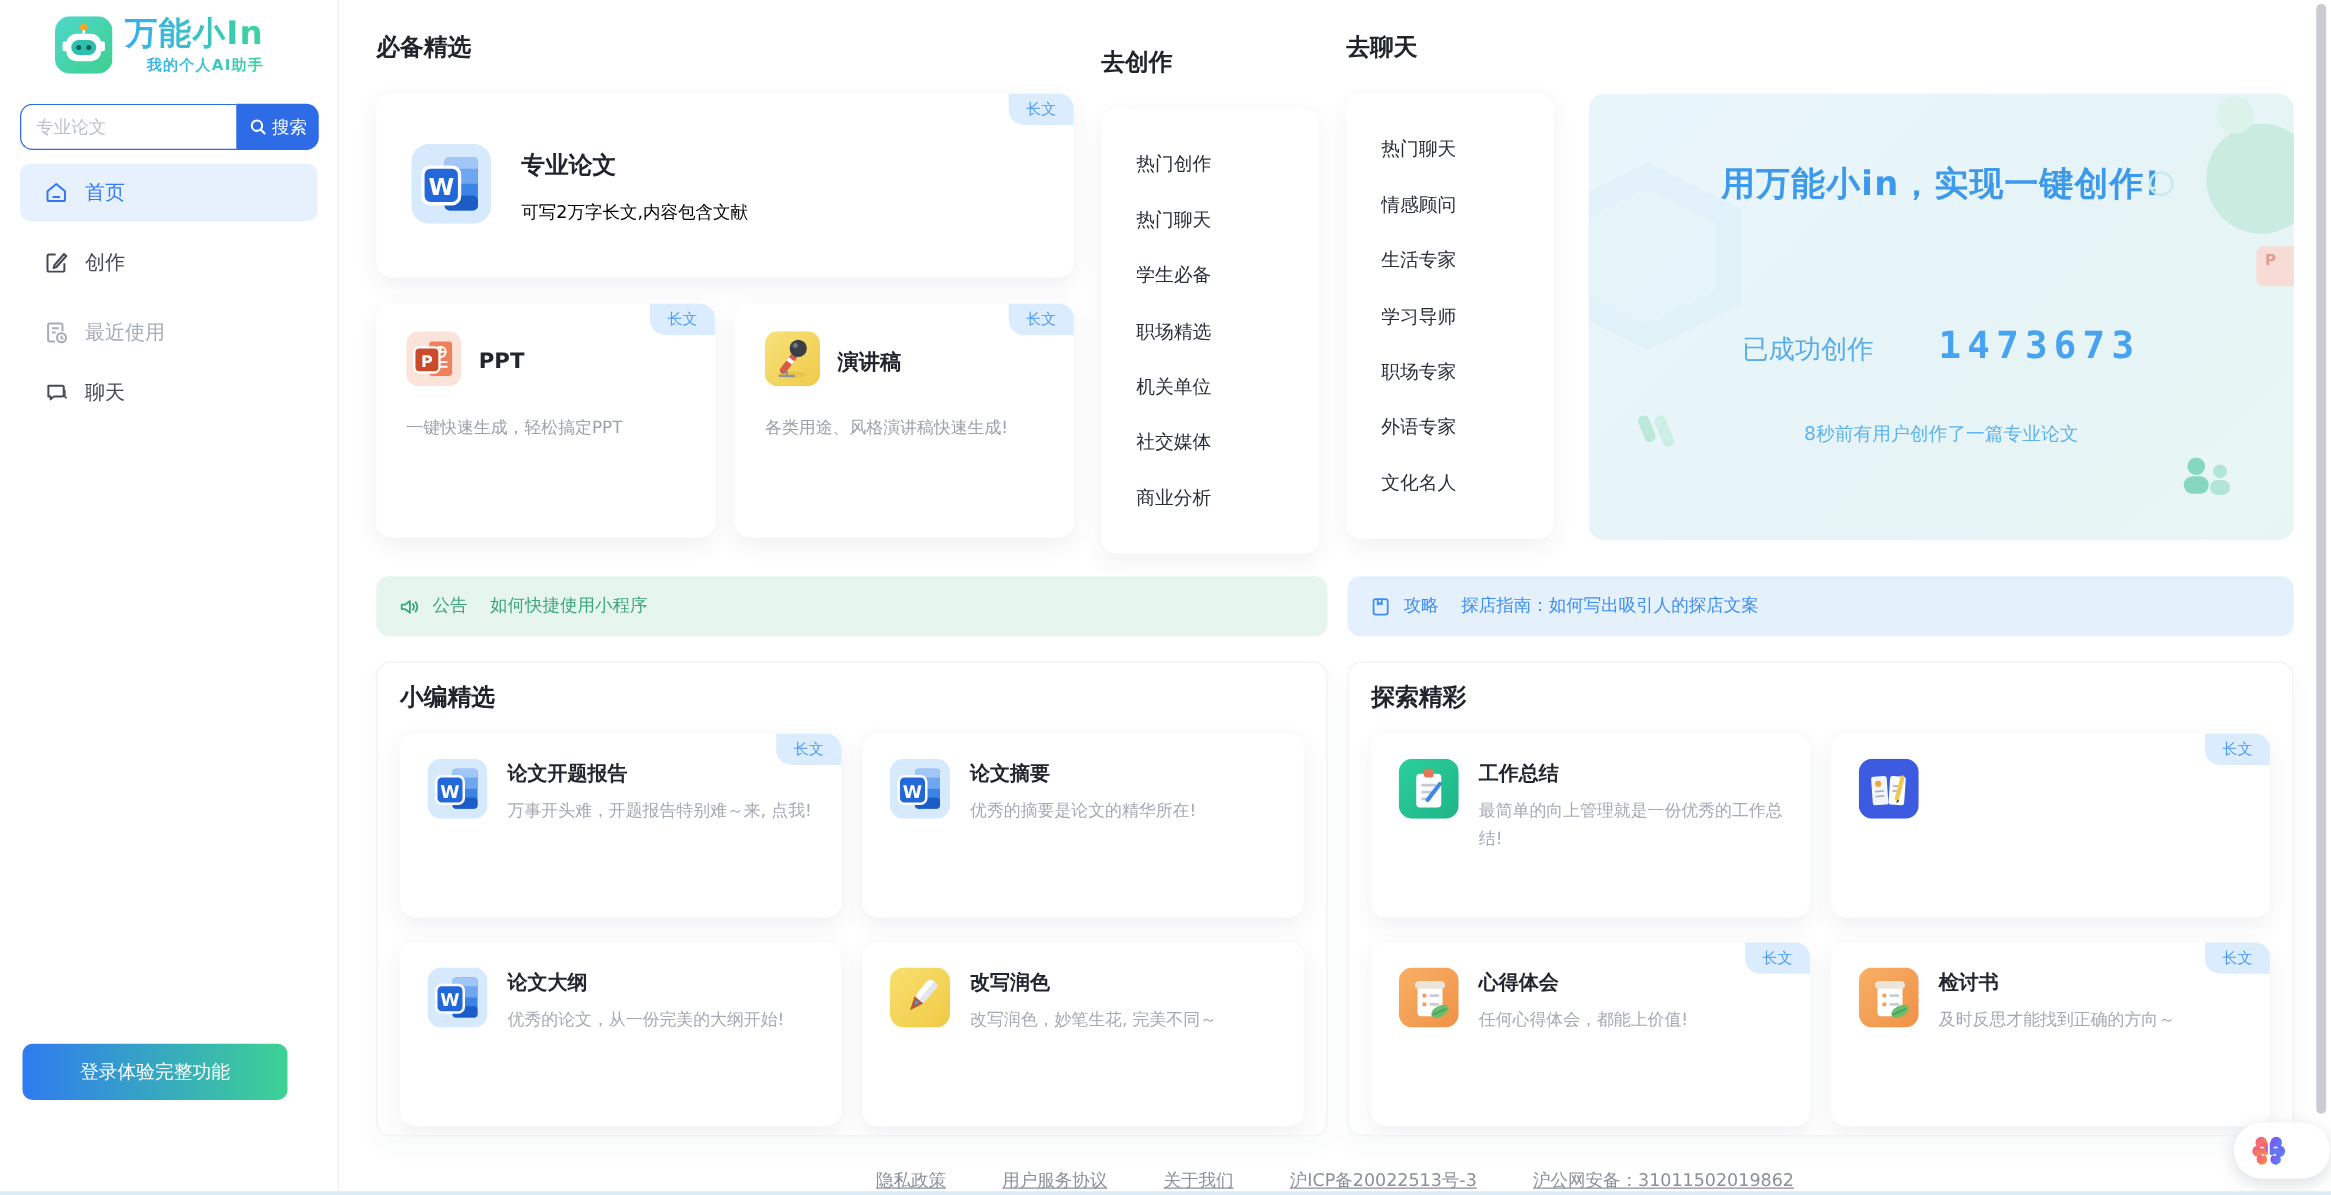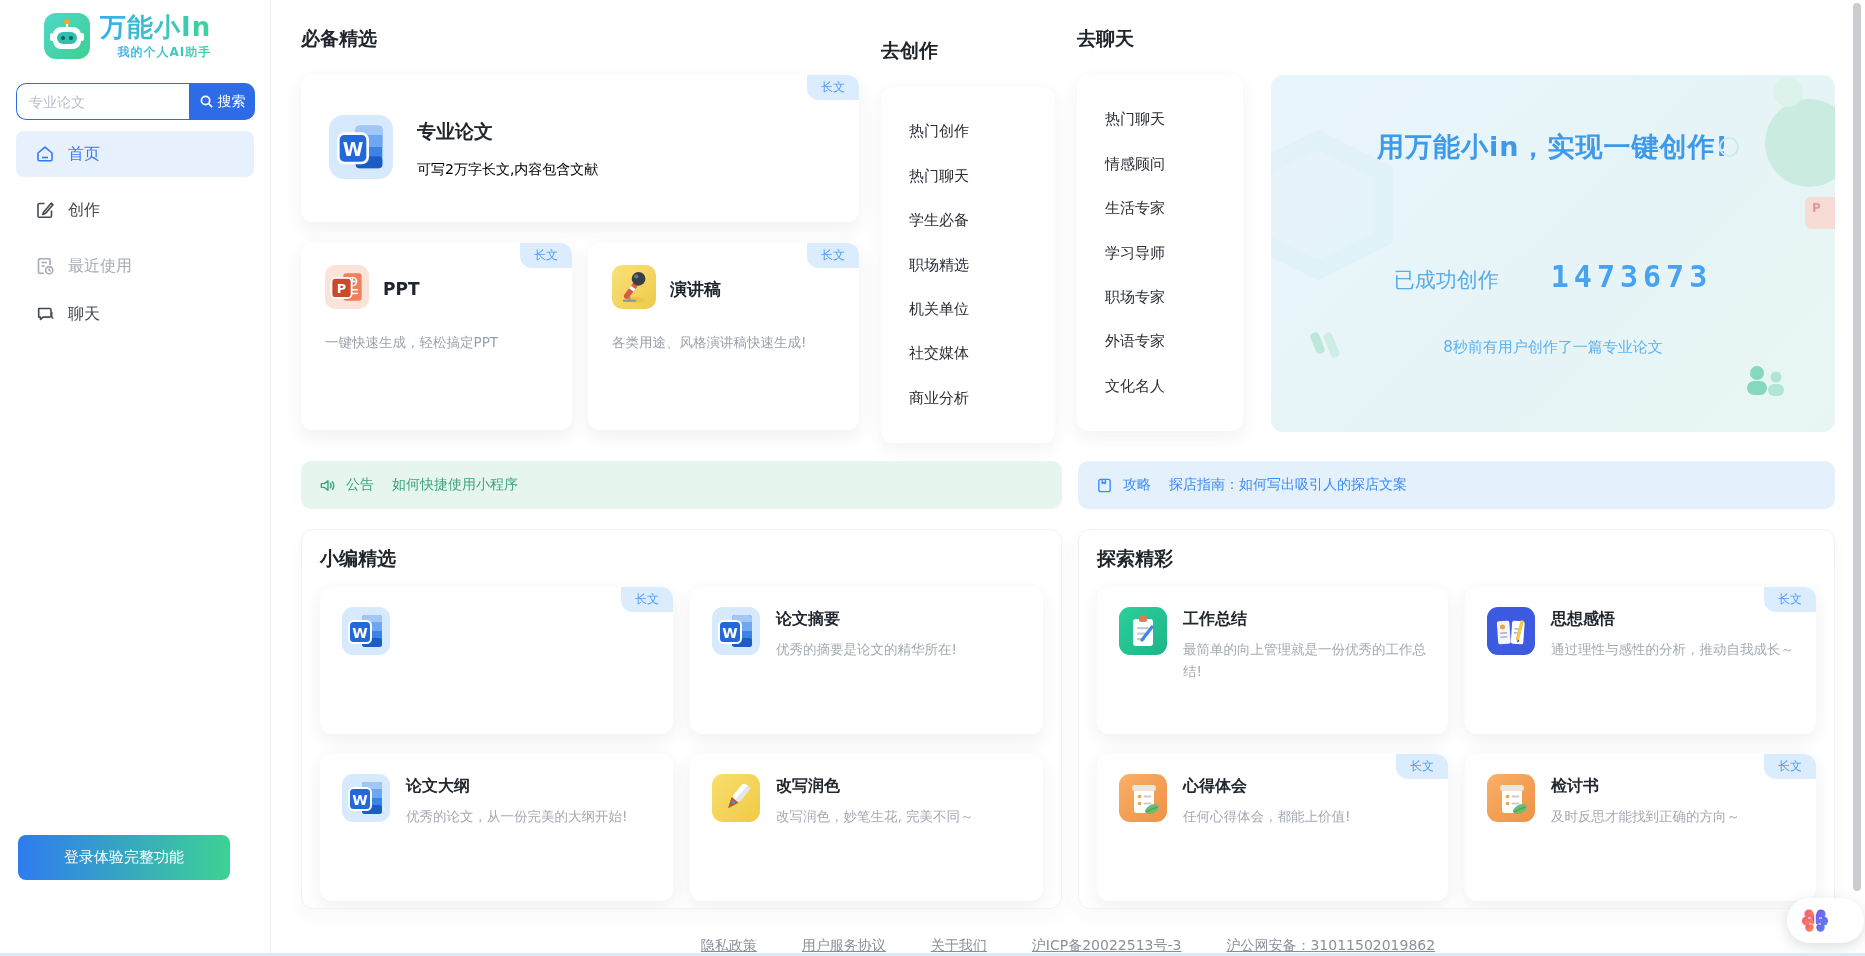--- a/index.html
+++ b/index.html
@@ -375,20 +375,24 @@
             <svg width="48" height="48" viewBox="0 0 48 48">
               <rect width="48" height="48" rx="11" fill="#d7e9fc"></rect>
               <rect x="20" y="8" width="20" height="32" rx="3" fill="#3c83e6"></rect>
               <rect x="20" y="8" width="20" height="9" rx="3" fill="#a0c7f7"></rect>
               <rect x="20" y="15" width="20" height="9" fill="#6ea6f0"></rect>
               <rect x="20" y="31" width="20" height="9" rx="3" fill="#1c5cc6"></rect>
               <rect x="7" y="14" width="22" height="22" rx="4.5" fill="#2268d8" stroke="#fff" stroke-width="2"></rect>
               <text x="18" y="31" font-size="14" font-weight="bold" fill="#fff" text-anchor="middle" font-family="DejaVu Sans, sans-serif">W</text>
             </svg>
           </span>
+          <span class="pick-text">
+            <div class="pick-title">论文开题报告</div>
+            <div class="pick-desc">万事开头难，开题报告特别难～来, 点我!</div>
+          </span>
         </div>
 
         <div class="card pick-card">
           <span class="icon-box">
             <svg width="48" height="48" viewBox="0 0 48 48">
               <rect width="48" height="48" rx="11" fill="#d7e9fc"></rect>
               <rect x="20" y="8" width="20" height="32" rx="3" fill="#3c83e6"></rect>
               <rect x="20" y="8" width="20" height="9" rx="3" fill="#a0c7f7"></rect>
               <rect x="20" y="15" width="20" height="9" fill="#6ea6f0"></rect>
               <rect x="20" y="31" width="20" height="9" rx="3" fill="#1c5cc6"></rect>
@@ -479,24 +483,20 @@
             <svg width="48" height="48" viewBox="0 0 48 48">
               <rect width="48" height="48" rx="11" fill="#3d5be0"></rect>
               <rect x="10.5" y="14" width="12.5" height="23" rx="2" fill="#f2f5f9" transform="rotate(-4 17 25)"></rect>
               <rect x="24.5" y="14" width="12.5" height="23" rx="2" fill="#ffffff" transform="rotate(4 31 25)"></rect>
               <circle cx="15.5" cy="20" r="2.5" fill="#f2a33c"></circle>
               <path d="M13 26 h7 M13 30 h7" stroke="#aab2bf" stroke-width="1.4" transform="rotate(-4 17 25)"></path>
               <path d="M27 22 h7 M27 26 h7" stroke="#aab2bf" stroke-width="1.4" transform="rotate(4 31 25)"></path>
               <line x1="35" y1="15" x2="30.5" y2="32" stroke="#f5c84c" stroke-width="3.4" stroke-linecap="round"></line>
               <path d="M30.9 32.6 l-0.9 3 l2.6 -1.7 Z" fill="#3a3f47"></path>
             </svg>
-          </span>
-          <span class="pick-text">
-            <div class="pick-title">思想感悟</div>
-            <div class="pick-desc">通过理性与感性的分析，推动自我成长～</div>
           </span>
         </div>
 
         <div class="card pick-card">
           <span class="badge">长文</span>
           <span class="icon-box">
             <svg width="48" height="48" viewBox="0 0 48 48">
               <defs>
                   <linearGradient id="gscr" x1="0" y1="0" x2="1" y2="1">
                 <stop offset="0" stop-color="#f8b066"></stop>

